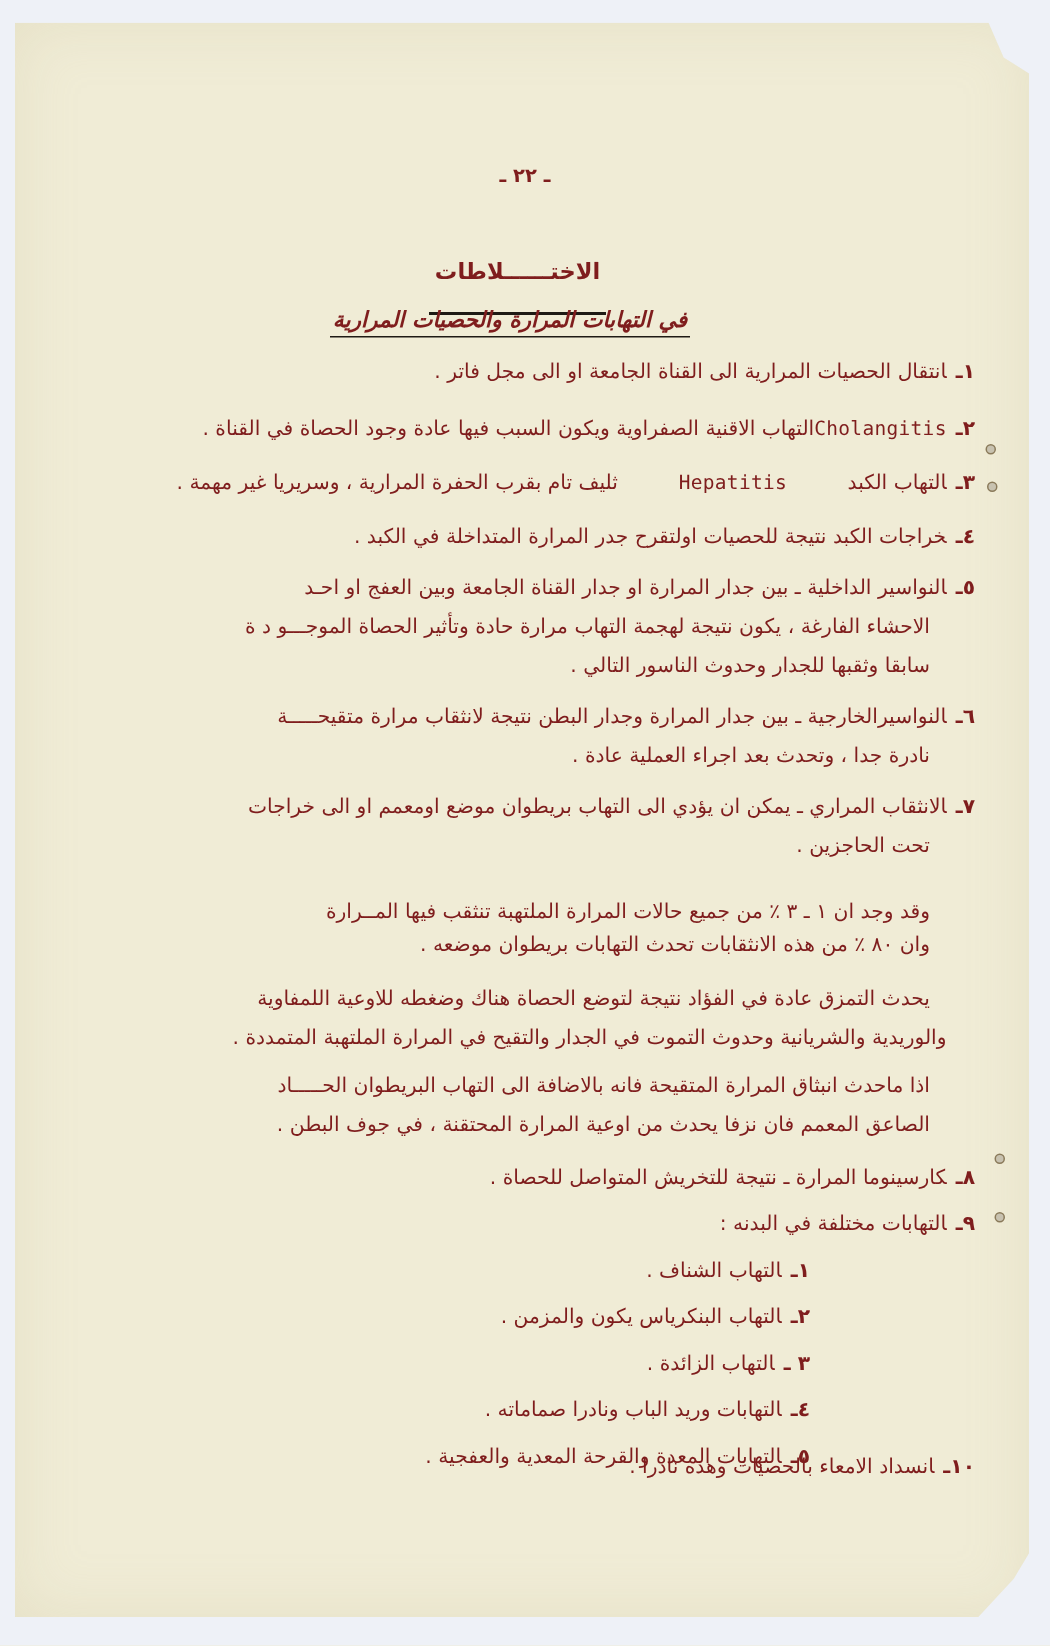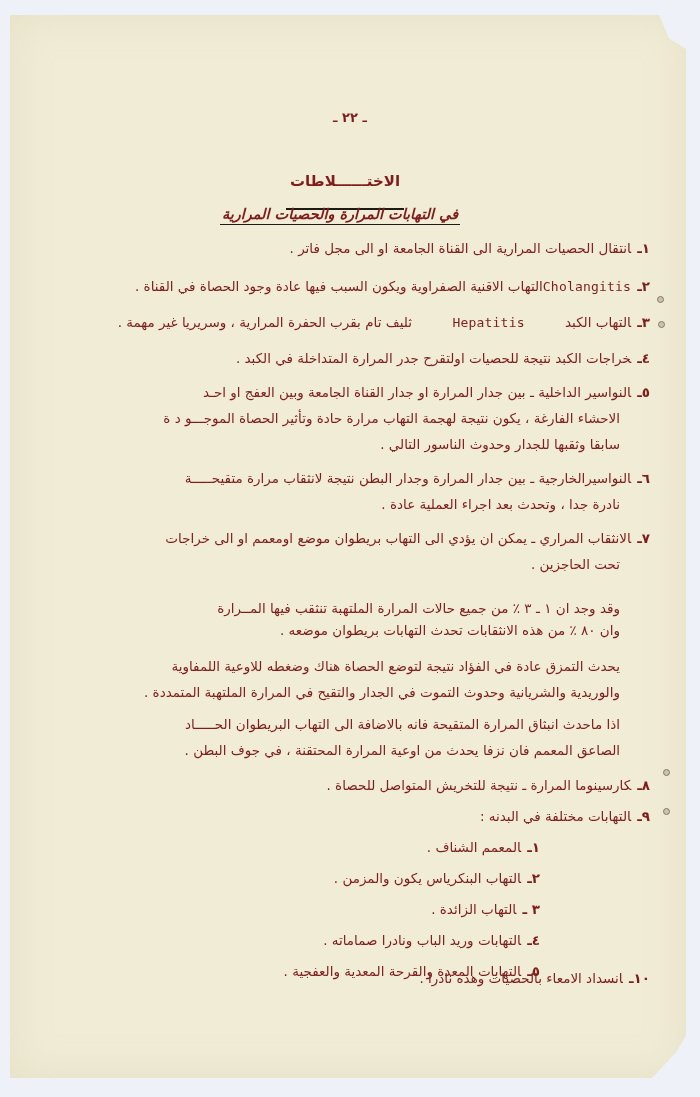--- a/index.html
+++ b/index.html
@@ -141,34 +141,34 @@
 
   <div class="line" style="right:50px;top:530px;">
     <span class="num">٧ـ</span><span>الانثقاب المراري ـ يمكن ان يؤدي الى التهاب بريطوان موضع اومعمم  او الى خراجات</span>
   </div>
   <div class="line" style="right:80px;top:556px;">تحت الحاجزين .</div>
 
   <div class="line" style="right:80px;top:568px;margin-top:32px;">وقد وجد ان ١ ـ ٣ ٪ من جميع حالات المرارة الملتهبة تنثقب فيها المــرارة</div>
   <div class="line" style="right:80px;top:622px;">وان ٨٠ ٪ من هذه الانثقابات تحدث التهابات بريطوان موضعه .</div>
 
   <div class="line" style="right:80px;top:658px;">يحدث التمزق عادة في الفؤاد نتيجة لتوضع الحصاة هناك وضغطه للاوعية اللمفاوية</div>
-  <div class="line" style="right:80px;top:684px;">والوريدية والشريانية وحدوث التموت في الجدار والتقيح في المرارة الملتهبة المتمددة .</div>
+  <div class="line" style="right:69px;top:684px;">والوريدية والشريانية وحدوث التموت في الجدار والتقيح في المرارة الملتهبة المتمددة .</div>
 
   <div class="line" style="right:80px;top:742px;">الصاعق المعمم فان نزفا يحدث من اوعية المرارة المحتقنة ، في جوف البطن .</div>
   <div class="line" style="right:80px;top:716px;">اذا ماحدث انبثاق المرارة المتقيحة فانه بالاضافة الى التهاب البريطوان الحـــــاد</div>
 
   <div class="line" style="right:50px;top:777px;">
     <span class="num">٨ـ</span><span>كارسينوما المرارة ـ نتيجة للتخريش المتواصل للحصاة .</span>
   </div>
   <div class="line" style="right:50px;top:808px;">
     <span class="num">٩ـ</span><span>التهابات مختلفة في البدنه :</span>
   </div>
 
   <div class="line" style="right:160px;top:839px;">
-    <span class="num">١ـ</span><span>المعمم الشناف .</span>
+    <span class="num">١ـ</span><span>التهاب الشناف .</span>
   </div>
   <div class="line" style="right:160px;top:870px;">
     <span class="num">٢ـ</span><span>التهاب البنكرياس يكون والمزمن .</span>
   </div>
   <div class="line" style="right:160px;top:901px;">
     <span class="num">٣ ـ</span><span>التهاب الزائدة .</span>
   </div>
   <div class="line" style="right:160px;top:932px;">
     <span class="num">٤ـ</span><span>التهابات وريد الباب ونادرا صماماته .</span>
   </div>

